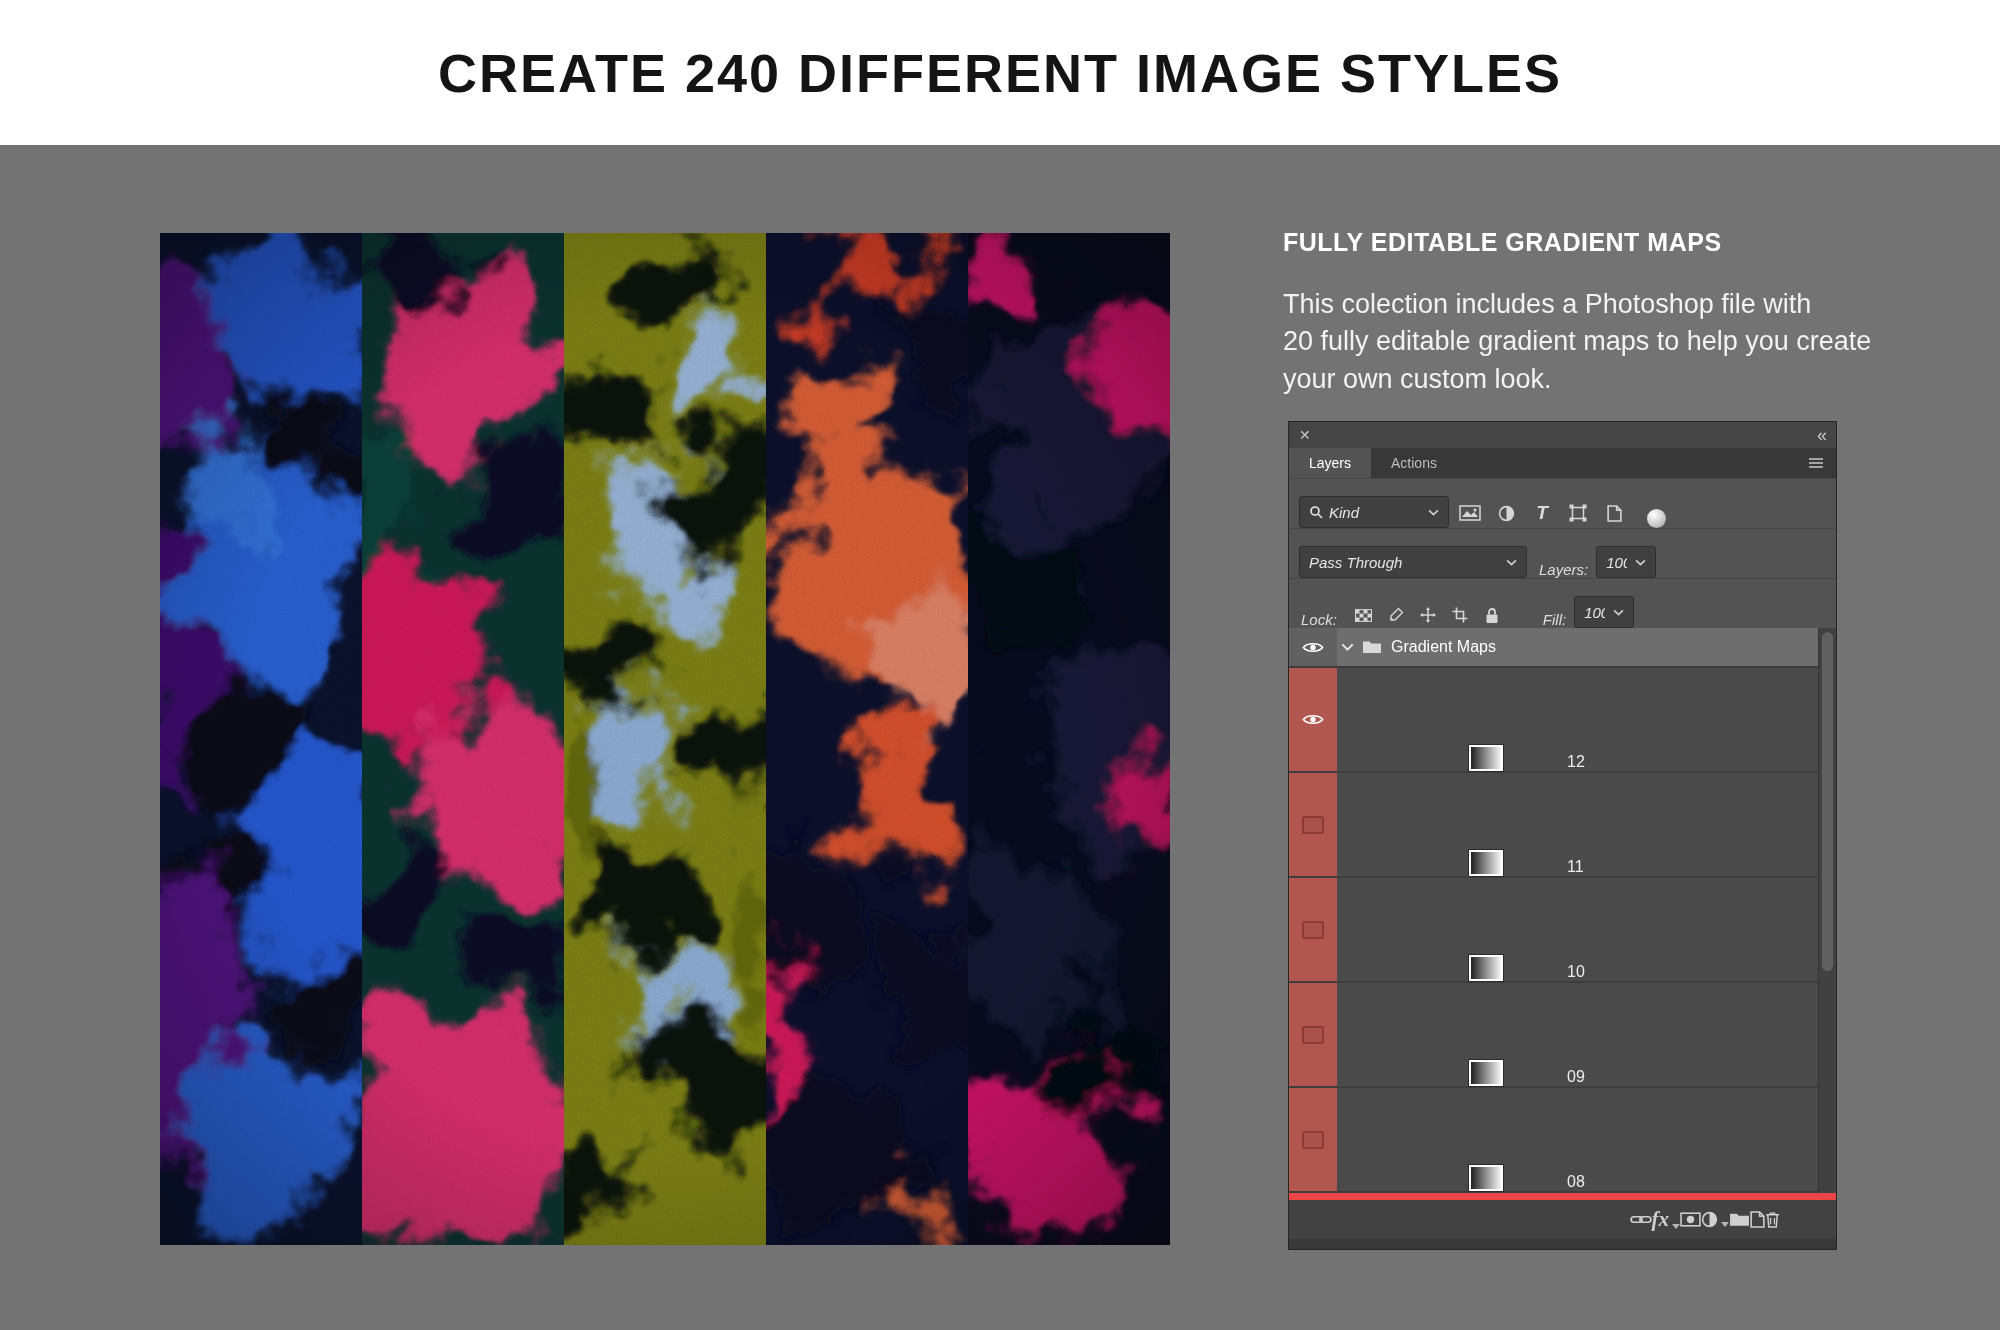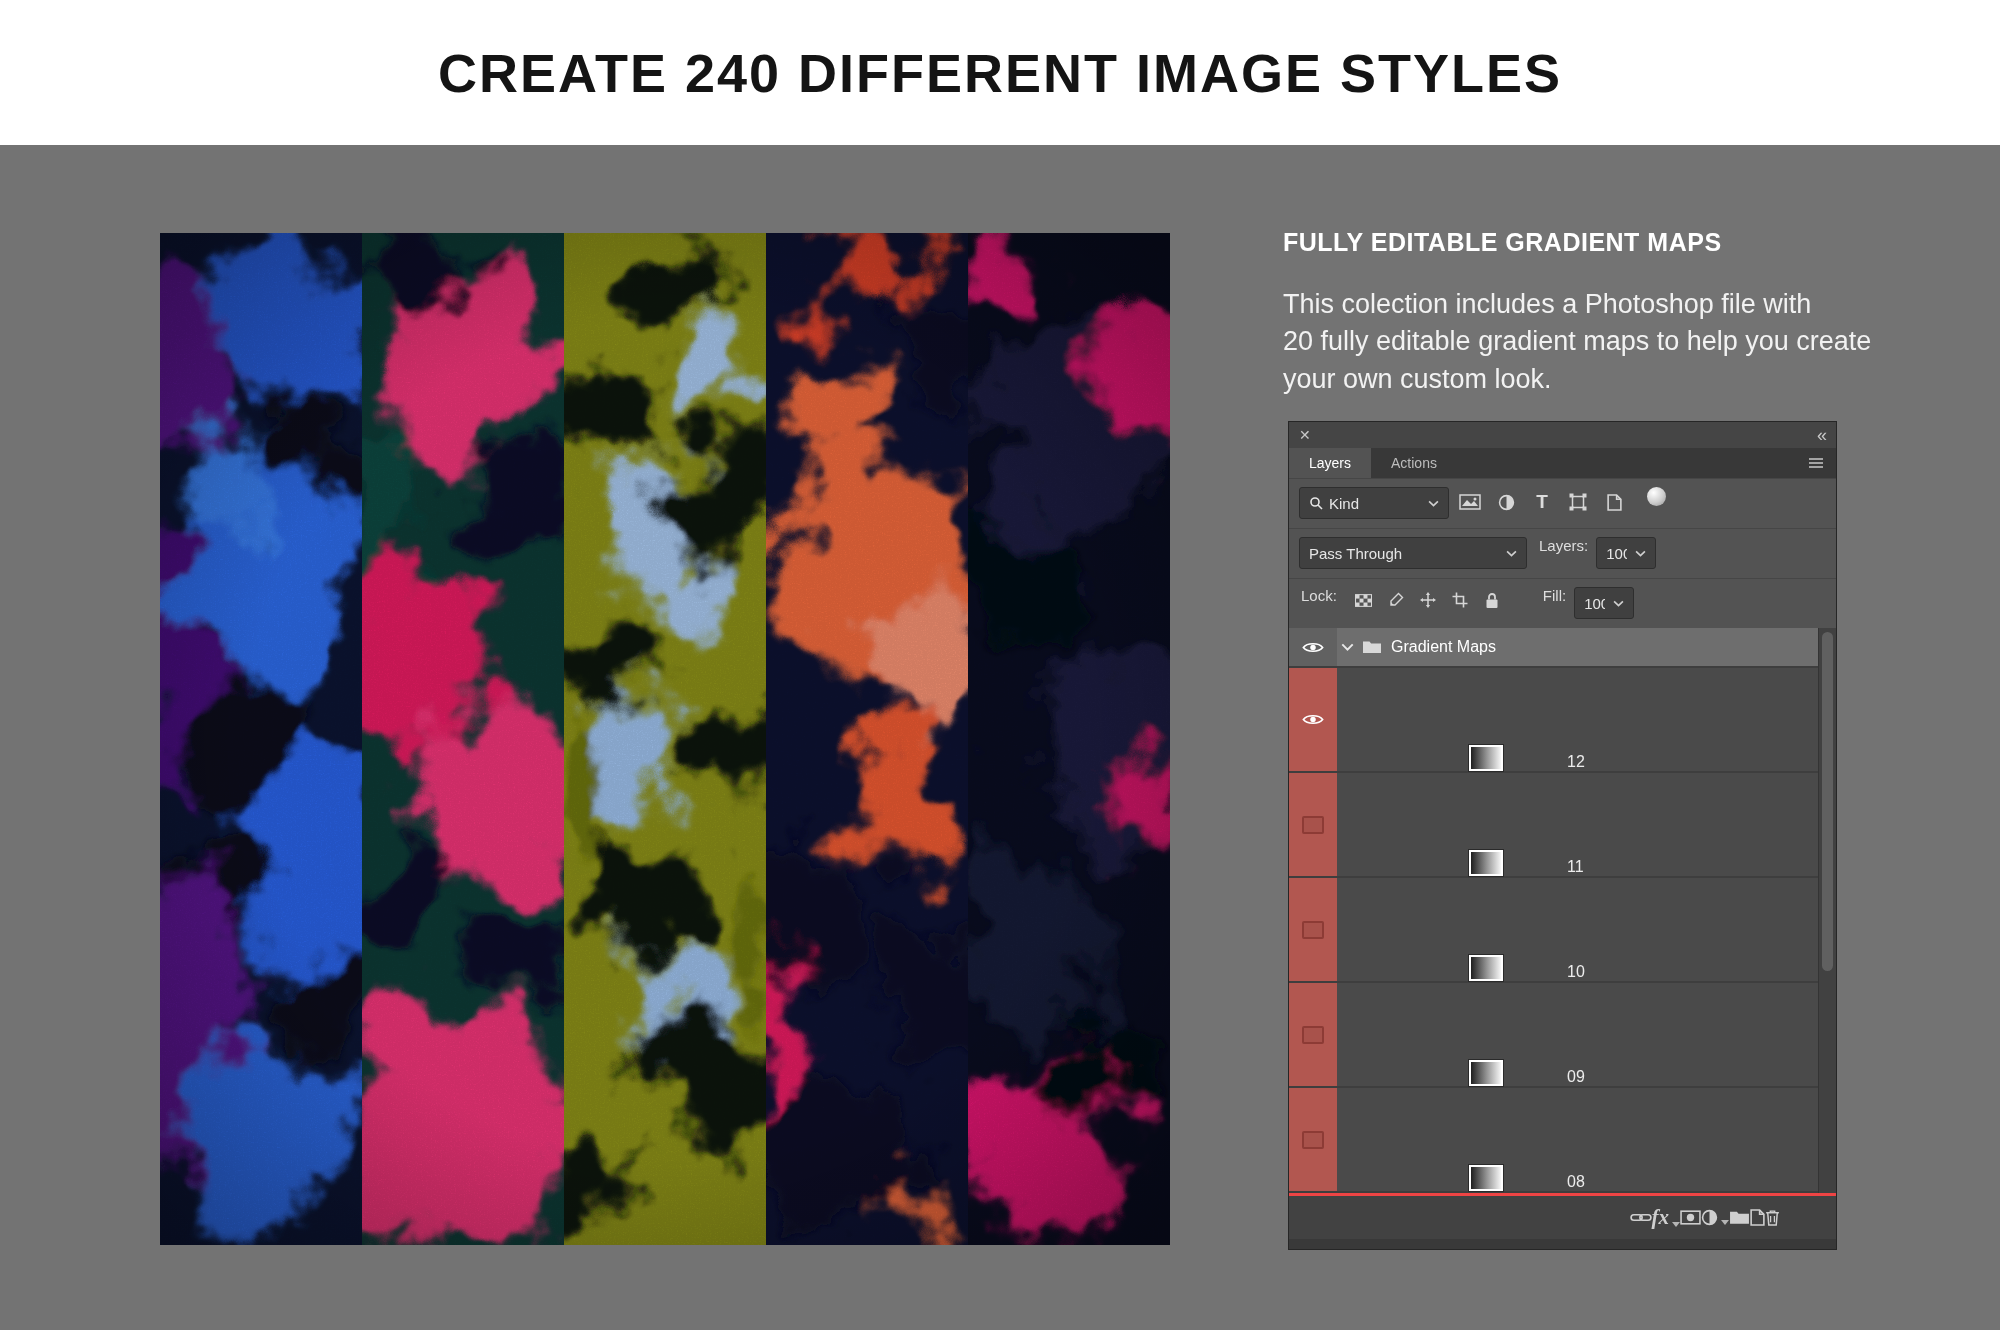--- a/index.html
+++ b/index.html
@@ -28,22 +28,22 @@
   .p-header { height: 26px; background: #454545; display: flex; align-items: center;
               justify-content: space-between; padding: 0 10px; color: #c8c8c8; flex: 0 0 auto; }
   .p-close { font-size: 14px; cursor: default; }
   .p-collapse { font-size: 18px; letter-spacing: -1px; }
 
   .p-tabs { height: 30px; background: #383838; display: flex; align-items: stretch; flex: 0 0 auto; }
   .tab { display: flex; align-items: center; padding: 0 20px; font-size: 14px; color: #bdbdbd; }
   .tab.active { background: #535353; color: #fff; }
   .p-menu { margin-left: auto; display: flex; align-items: center; padding-right: 12px; color: #c8c8c8; }
 
-  .p-row { height: 50px; display: flex; align-items: flex-start; padding: 8px 10px; background: #535353;
-           border-top: 1px solid rgba(0,0,0,0.15); flex: 0 0 auto; }
+  .p-row { height: 50px; display: flex; align-items: flex-end; padding: 0 10px; background: #535353;
+           border-top: 1px solid rgba(0,0,0,0.15); flex: 0 0 auto; font-style: italic; }
   .dd { display: inline-flex; align-items: center; height: 32px; background: #404040;
         border: 1px solid #2e2e2e; border-radius: 3px; padding: 0 9px; color: #e6e6e6; }
   .dd .ddtext { flex: 1; font-size: 15px; white-space: nowrap; overflow: hidden; }
   .dd .chev { margin-left: 8px; color: #cfcfcf; flex: 0 0 auto; }
   .dd-kind { width: 150px; }
   .dd-blend { width: 228px; }
   .dd-small { width: 60px; margin-left: 8px; }
   .ficon { display: inline-flex; align-items: center; justify-content: center; width: 30px; height: 30px;
            color: #d6d6d6; margin-left: 6px; }
   .ficon.t-glyph { font-size: 19px; font-weight: bold; color: #dcdcdc; }
@@ -74,21 +74,21 @@
   .thumb-swatch { margin-left: 132px; width: 34px; height: 26px; flex: 0 0 auto;
                   background: linear-gradient(90deg, #1f1f1f 0%, #9a9a9a 55%, #f7f7f7 100%);
                   border: 2px solid #fff; box-shadow: 0 0 0 1px #2a2a2a; }
   .layer-name { margin-left: 64px; font-size: 16px; color: #ececec; }
 
   .scrollbar { position: absolute; top: 0; right: 0; bottom: 0; width: 18px; background: #414141;
                border-left: 1px solid #343434; }
   .scroll-thumb { position: absolute; top: 4px; left: 3px; right: 3px; height: 60%;
                   background: #606060; border-radius: 7px; }
 
-  .p-toolbar { height: 46px; flex: 0 0 auto; background: #424242; border-top: 3px solid #ef4444;
+  .p-toolbar { height: 46px; flex: 0 0 auto; background: #424242; border-top: 7px solid #ef4444;
                display: flex; align-items: center; justify-content: flex-end; 
                padding-right: 56px; color: #cfcfcf; }
   .ticon { display: inline-flex; align-items: flex-end; color: #cfcfcf; }
   .fx-glyph { font-family: "Liberation Serif", serif; font-style: italic; font-weight: bold;
               font-size: 21px; color: #cfcfcf; line-height: 1; }
   .caret { width: 0; height: 0; border-left: 4px solid transparent; border-right: 4px solid transparent;
            border-top: 5px solid #b5b5b5; margin: 0 0 1px 3px; }
   .p-footer { height: 10px; flex: 0 0 auto; background: #393939; }
 
   svg.i { display: block; }

